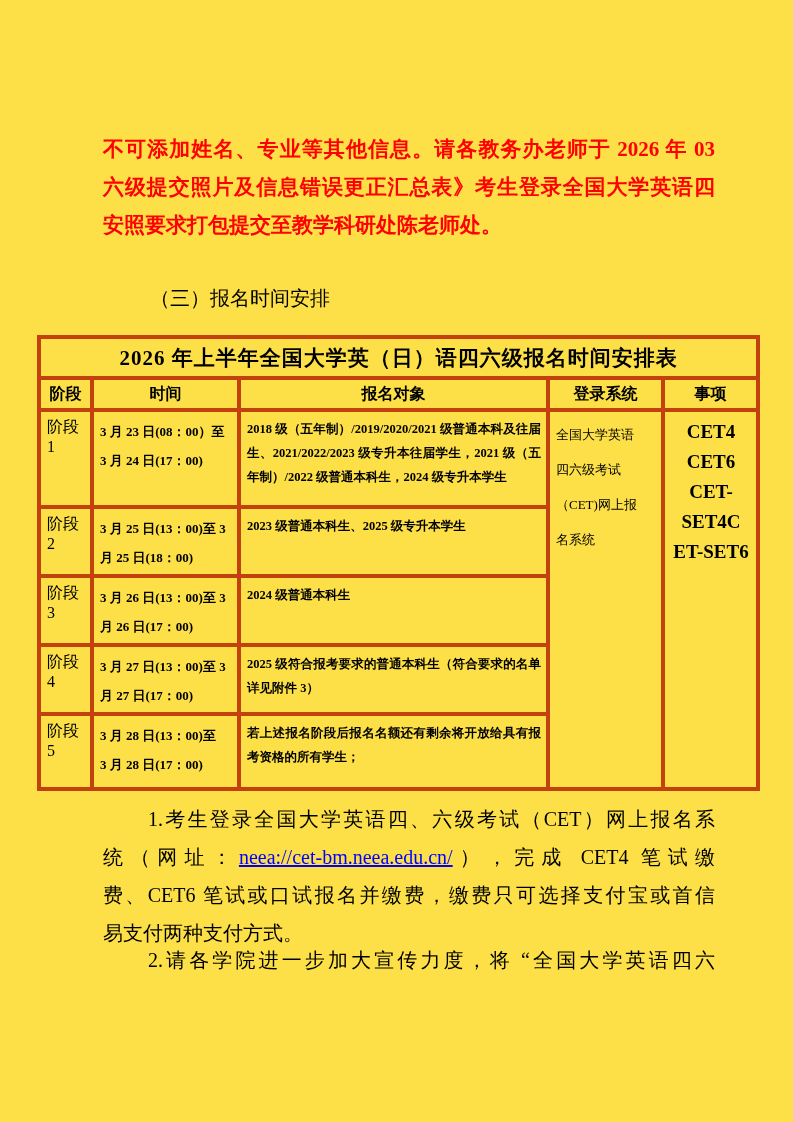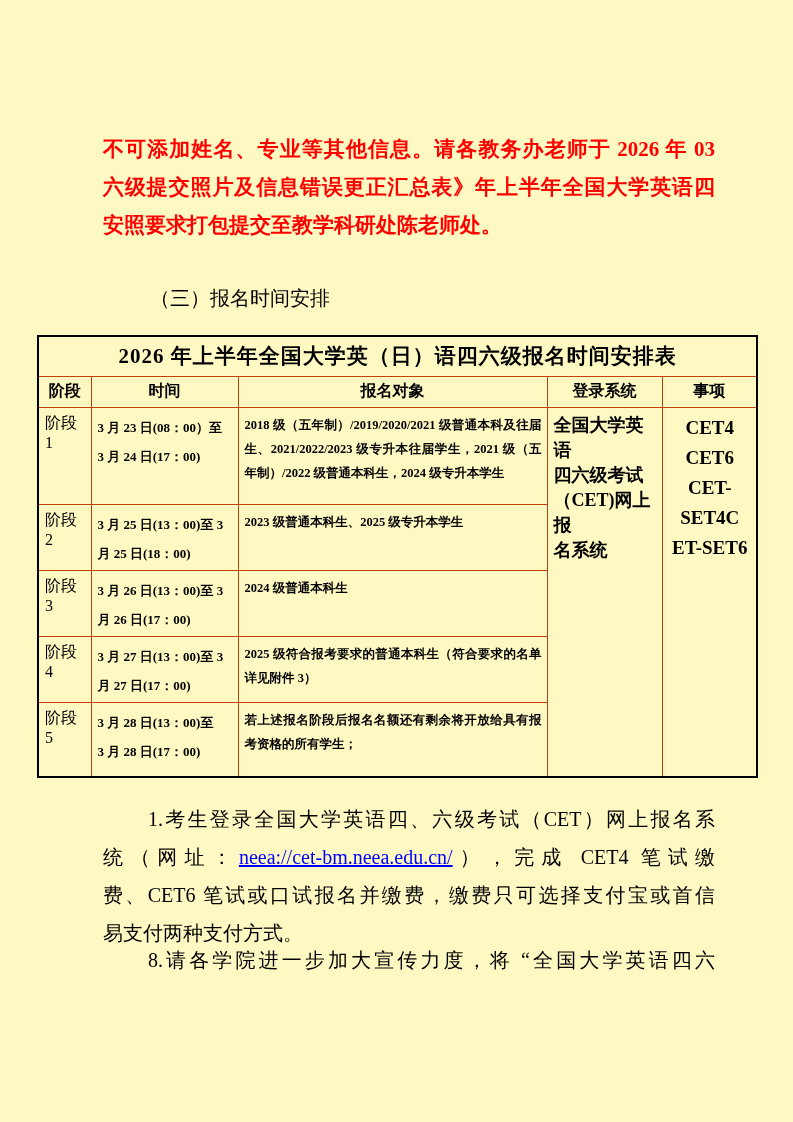--- a/index.html
+++ b/index.html
@@ -1,19 +1,19 @@
 <!DOCTYPE html>
 <html><head>
 <meta charset="utf-8">
 <style>
   html,body{margin:0;padding:0;background:#888;}
   .page{
     position:relative;
     width:793px;height:1122px;
-    background:#fef9c3;
+    background:#fde047;
     margin:0 auto;
     font-family:"Liberation Serif", serif;
     color:#000;
     overflow:hidden;
   }
   
   .red-para{
     position:absolute;left:103px;top:130px;width:612px;
     font-size:21px;line-height:38px;font-weight:bold;color:#FF0000;
   }
@@ -24,37 +24,37 @@
     position:absolute;left:103px;top:283px;width:612px;
     font-size:20px;line-height:30px;text-indent:47px;
   }
   
   .sched-table{
     position:absolute;left:37px;top:335px;width:719px;
     border-collapse:collapse;table-layout:fixed;
     border:2px solid #000;
   }
   .sched-table td,.sched-table th{
-    border:1px solid #c2410c;
+    border:4px solid #c2410c;
     vertical-align:top;
     padding:5px 5px 2px 6px;
     overflow:hidden;
   }
   .title-row td{
     height:33px;text-align:center;vertical-align:middle;
     font-size:21px;font-weight:bold;letter-spacing:1px;padding:2px;
   }
   .head-row th{
     height:24px;text-align:center;vertical-align:middle;
     font-size:16px;font-weight:bold;padding:2px;
   }
   .cell-stage{font-size:16px;font-weight:normal;line-height:20px;padding-top:8px;}
   .cell-time{font-size:13px;font-weight:bold;line-height:29px;white-space:pre-line;padding-top:6px;}
   .cell-target{font-size:12.5px;font-weight:bold;line-height:24px;text-align:justify;padding-top:7px;}
-  .cell-login{font-size:18px;font-weight:bold;line-height:25px;white-space:pre-line;padding-top:8px;}
+  .cell-login{font-size:13px;font-weight:normal;line-height:35px;white-space:pre-line;padding-top:8px;}
   .cell-items{font-size:19px;font-weight:bold;line-height:30px;text-align:center;padding-top:8px;}
   
   .sec4-head{
     position:absolute;left:148px;top:755px;
     font-family:"Liberation Sans", sans-serif;
     font-size:20px;font-weight:bold;line-height:30px;
   }
   .body-para{
     position:absolute;left:103px;width:612px;
     font-size:20px;line-height:38px;
@@ -64,21 +64,21 @@
   .indent{text-indent:45px;}
   a.doc-link{color:#0000FF;text-decoration:underline;}
 </style>
 </head>
 <body>
 
 <div class="page">
 
   <div class="red-para">
     <div class="line-just">不可添加姓名、专业等其他信息。请各教务办老师于 2026 年 03</div>
-    <div class="line-just">六级提交照片及信息错误更正汇总表》年上半年全国大学英语四</div>
+    <div class="line-just">六级提交照片及信息错误更正汇总表》考生登录全国大学英语四</div>
     <div class="line-plain">安照要求打包提交至教学科研处陈老师处。</div>
   </div>
 
   <div class="sec3">（三）报名时间安排</div>
 
   <table class="sched-table">
     <colgroup>
       <col style="width:53px">
       <col style="width:147px">
       <col style="width:309px">
@@ -143,16 +143,16 @@
   <div class="body-para p1">
     <div class="line-just indent">1.考生登录全国大学英语四、六级考试（CET）网上报名系</div>
     <div class="line-just">
       <span>统（网址：</span><a class="doc-link" href="#">neea://cet-bm.neea.edu.cn/</a><span>），完成 CET4 笔试缴</span>
     </div>
     <div class="line-just">费、CET6 笔试或口试报名并缴费，缴费只可选择支付宝或首信</div>
     <div class="line-plain">易支付两种支付方式。</div>
   </div>
 
   <div class="body-para p2">
-    <div class="line-just indent">8.请各学院进一步加大宣传力度，将 “全国大学英语四六</div>
+    <div class="line-just indent">2.请各学院进一步加大宣传力度，将 “全国大学英语四六</div>
   </div>
 
 </div>
 
 </body></html>

